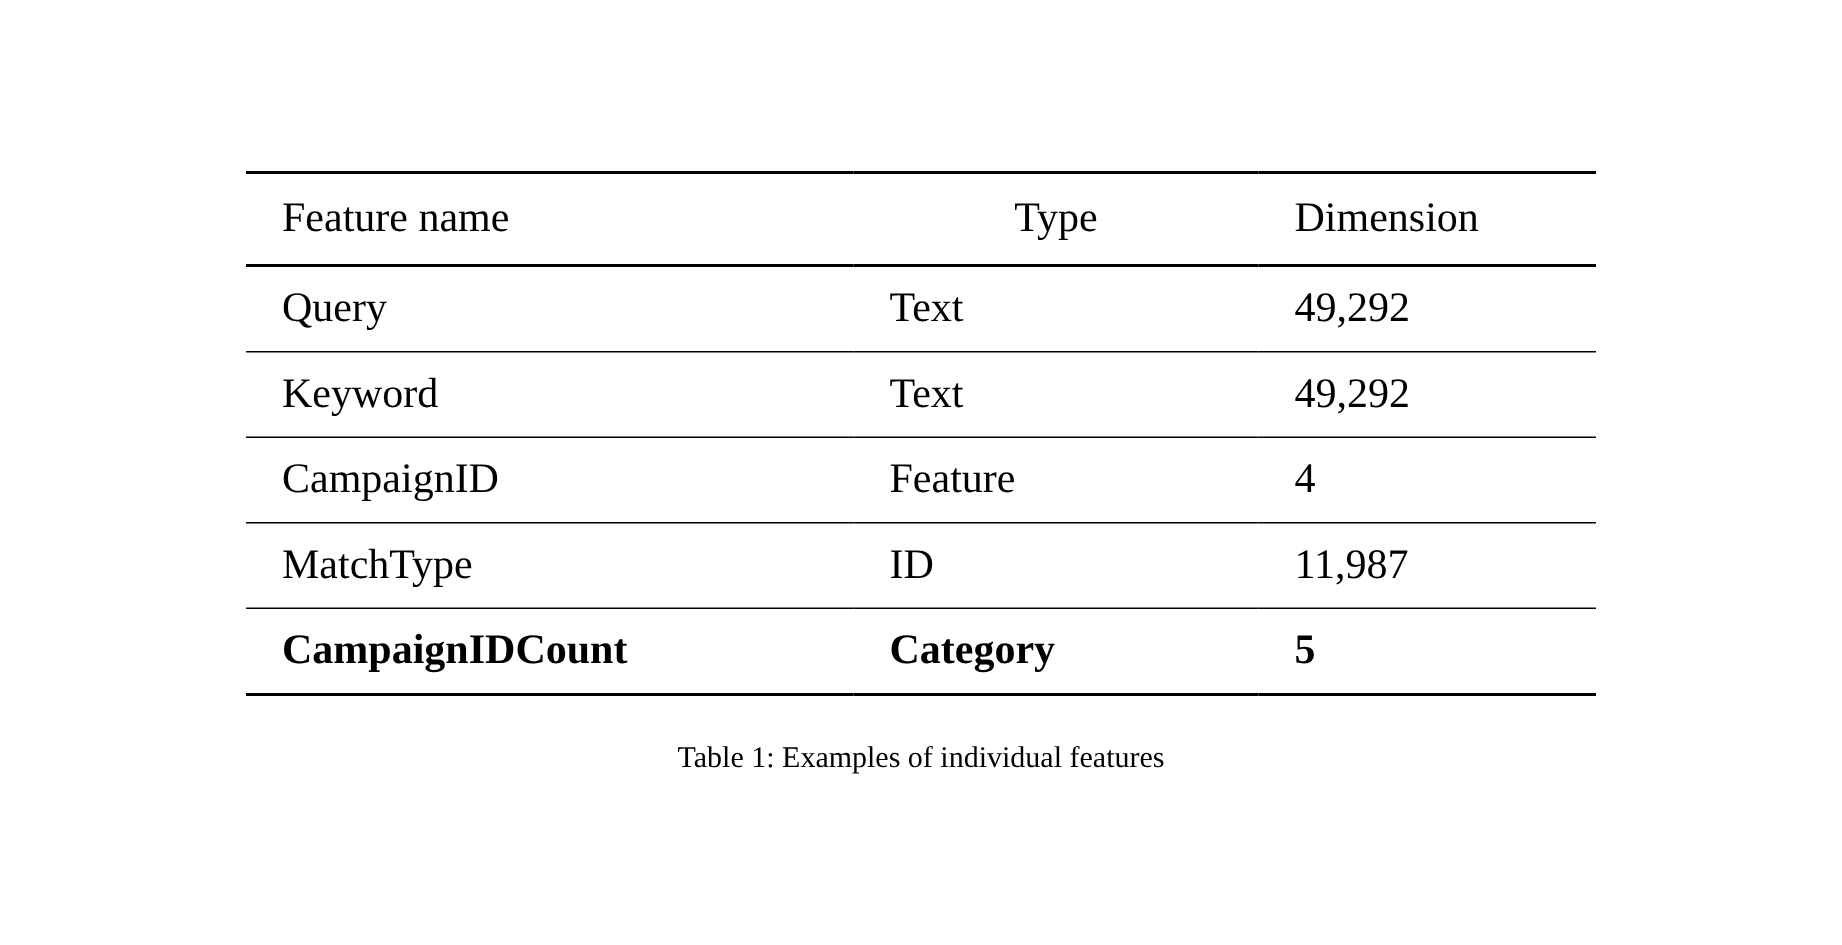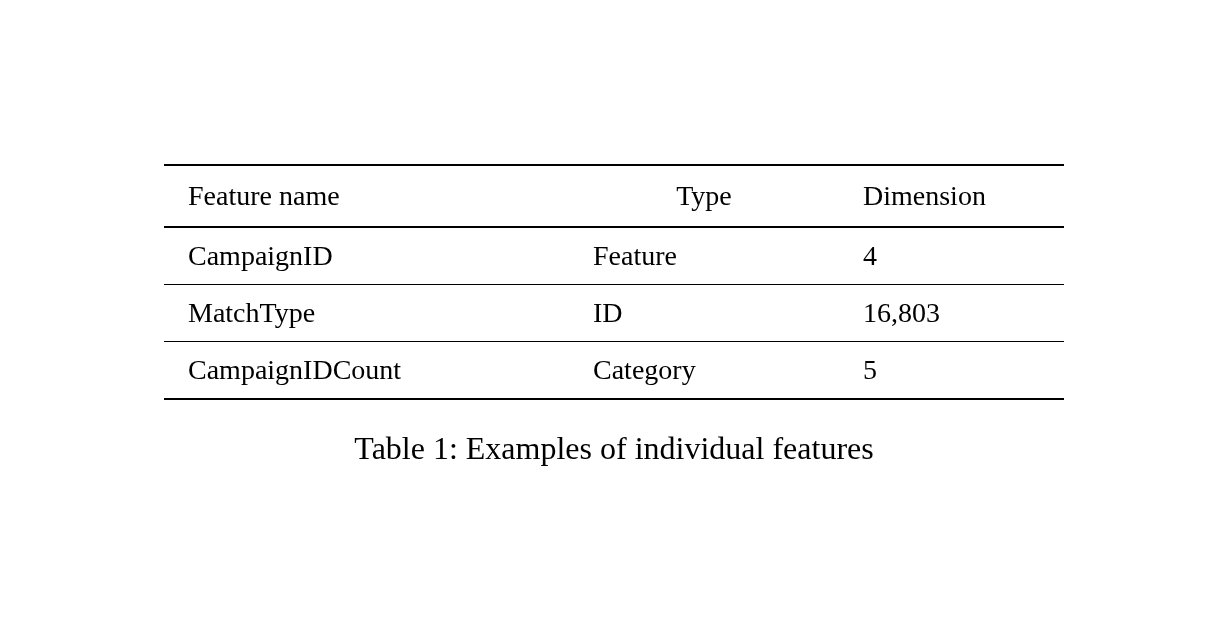--- a/index.html
+++ b/index.html
@@ -49,25 +49,26 @@
     }
 
     tbody tr td {
       padding: 12px 24px;
       text-align: left;
       border-bottom: 1px solid #000000;
     }
 
     tbody tr:last-child td {
       border-bottom: 2px solid #000000;
+      font-weight: bold;
     }
 
     .caption {
       margin-top: 30px;
-      font-size: 32px;
+      font-size: 20px;
       color: #000000;
       text-align: center;
     }
 
     .col-feature { width: 45%; }
     .col-type    { width: 30%; text-align: center; }
     .col-dim     { width: 25%; }
   </style>
 </head>
 <body>
@@ -76,29 +77,39 @@
   <div class="table-wrapper">
     <table>
       <thead>
         <tr>
           <th class="col-feature">Feature name</th>
           <th class="col-type">Type</th>
           <th class="col-dim">Dimension</th>
         </tr>
       </thead>
       <tbody id="table-body">
+      <tr>
+            <td>Query</td>
+            <td>Text</td>
+            <td>49,292</td>
+          </tr>
+          <tr>
+            <td>Keyword</td>
+            <td>Text</td>
+            <td>49,292</td>
+          </tr>
           <tr>
             <td>CampaignID</td>
             <td>Feature</td>
             <td>4</td>
           </tr>
           <tr>
             <td>MatchType</td>
             <td>ID</td>
-            <td>16,803</td>
+            <td>11,987</td>
           </tr>
           <tr>
             <td>CampaignIDCount</td>
             <td>Category</td>
             <td>5</td>
           </tr>
         </tbody>
     </table>
     <p class="caption">Table 1:  Examples of individual features</p>
   </div>

